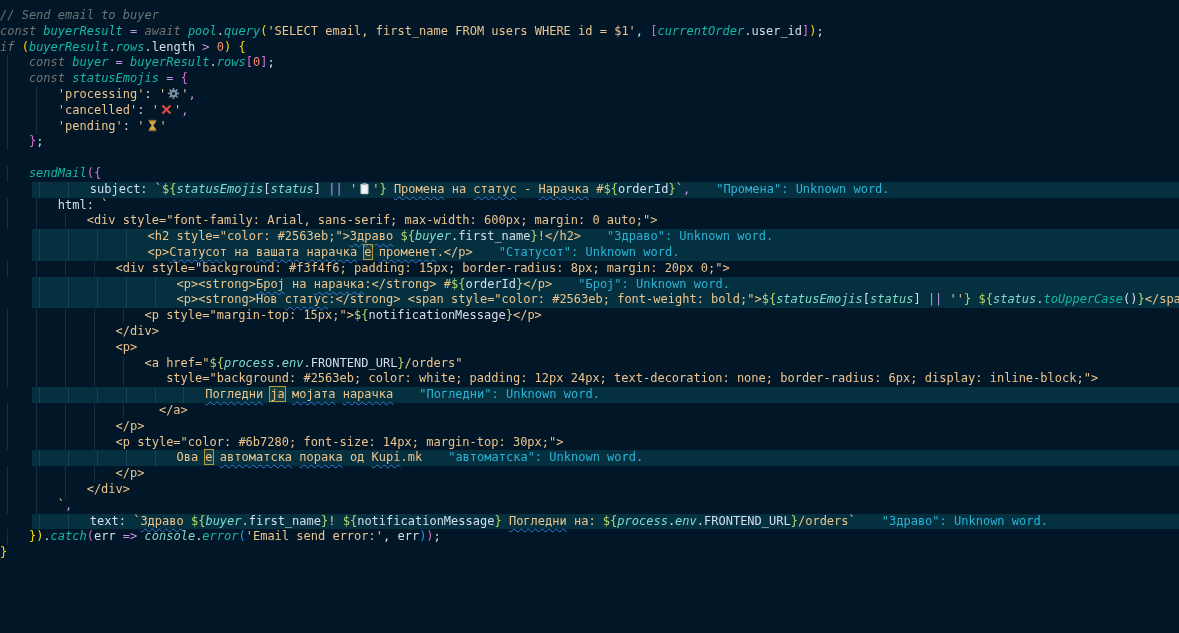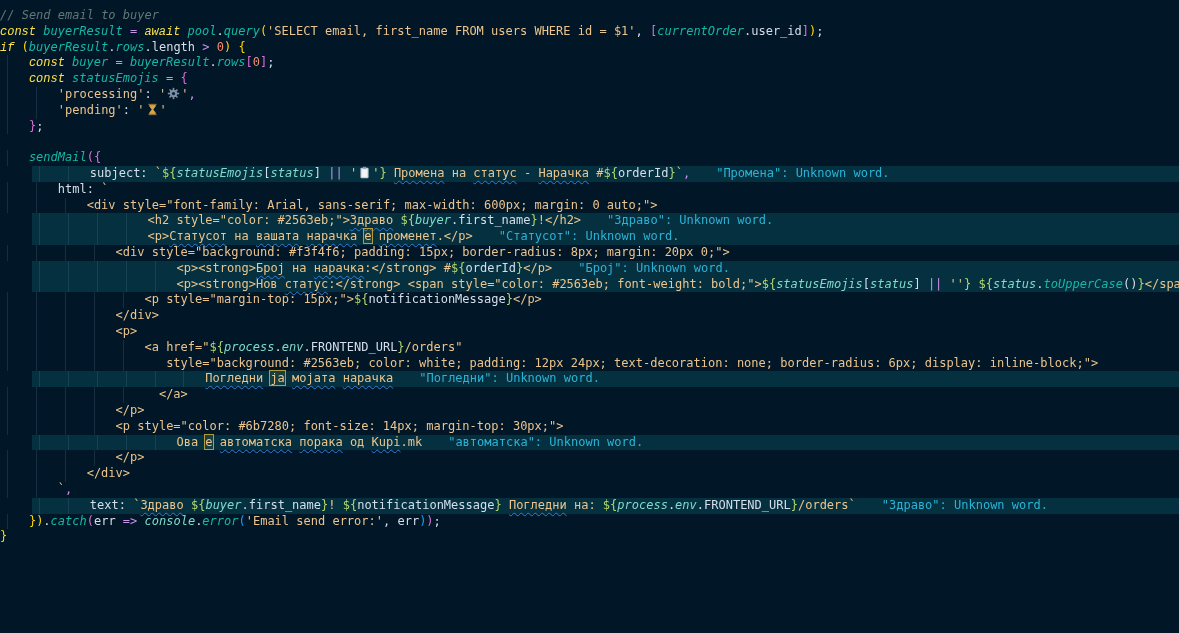--- a/index.html
+++ b/index.html
@@ -12,21 +12,21 @@
     font-size:12px;line-height:15.8px;
     color:#d6deeb;
     padding-top:8px;
     box-sizing:border-box;
   }
   .line{white-space:pre;height:15.8px;}
   .line.hl{background:#05303f;margin-left:32px;}
   .ind{display:inline-block;width:28.9px;height:15.8px;vertical-align:top;
        background:linear-gradient(90deg,transparent 7px,rgba(94,130,160,0.22) 7px,rgba(94,130,160,0.22) 8px,transparent 8px);}
   .cm{color:#637777;font-style:italic;}
-  .kw{color:#fde047;font-style:italic;font-family:Liberation Mono, monospace;}
+  .kw{color:#737373;font-style:italic;}
   .op{color:#c792ea;}
   .v{color:#14b8a6;font-style:italic;}
   .tv{color:#7fdbca;font-style:italic;}
   .pl{color:#d6deeb;}
   .st{color:#ecc48d;}
   .num{color:#f78c6c;}
   .b1{color:#ffd700;}
   .b2{color:#da70d6;}
   .b3{color:#179fff;}
   .tp{color:#b2d96e;}
@@ -47,20 +47,23 @@
     <div class="line"><span class="ind"></span><span class="kw">const </span><span class="v">statusEmojis</span><span class="op"> = </span><span class="b2">{</span></div>
     <div class="line"><span class="ind"></span><span class="ind"></span><span class="st">'processing'</span><span class="pl">: </span><span class="st">'</span><span class="emoji" aria-label="⚙️"><svg viewBox="0 0 16 16">
           <g fill="#7d8fa3">
             <rect x="7" y="1" width="2" height="14"></rect>
             <rect x="1" y="7" width="14" height="2"></rect>
             <rect x="7" y="1" width="2" height="14" transform="rotate(45 8 8)"></rect>
             <rect x="7" y="1" width="2" height="14" transform="rotate(-45 8 8)"></rect>
             <circle cx="8" cy="8" r="4.5"></circle>
           </g>
           <circle cx="8" cy="8" r="2" fill="#0b2233"></circle>
+        </svg></span><span class="st">'</span><span class="op">,</span></div>
+    <div class="line"><span class="ind"></span><span class="ind"></span><span class="st">'cancelled'</span><span class="pl">: </span><span class="st">'</span><span class="emoji" aria-label="❌"><svg viewBox="0 0 16 16">
+          <path d="M3 3 13 13 M13 3 3 13" stroke="#e5493a" stroke-width="2.6"></path>
         </svg></span><span class="st">'</span><span class="op">,</span></div>
     <div class="line"><span class="ind"></span><span class="ind"></span><span class="st">'pending'</span><span class="pl">: </span><span class="st">'</span><span class="emoji" aria-label="⏳"><svg viewBox="0 0 16 16">
           <path d="M4 2h8v2l-3 4 3 4v2H4v-2l3-4-3-4z" fill="#d9a43f"></path>
           <rect x="3" y="1" width="10" height="1.6" fill="#8a6d3b"></rect>
           <rect x="3" y="13.4" width="10" height="1.6" fill="#8a6d3b"></rect>
         </svg></span><span class="st">'</span></div>
     <div class="line"><span class="ind"></span><span class="b2">}</span><span class="pl">;</span></div>
     <div class="line"></div>
     <div class="line"><span class="ind"></span><span class="v">sendMail</span><span class="b2">(</span><span class="b2">{</span></div>
     <div class="line hl"><span class="ind"></span><span class="ind"></span><span class="pl">subject: </span><span class="st">`</span><span class="tp">${</span><span class="tv">statusEmojis</span><span class="pl">[</span><span class="tv">status</span><span class="pl">]</span><span class="op"> || </span><span class="st">'</span><span class="emoji" aria-label="📋"><svg viewBox="0 0 16 16">

